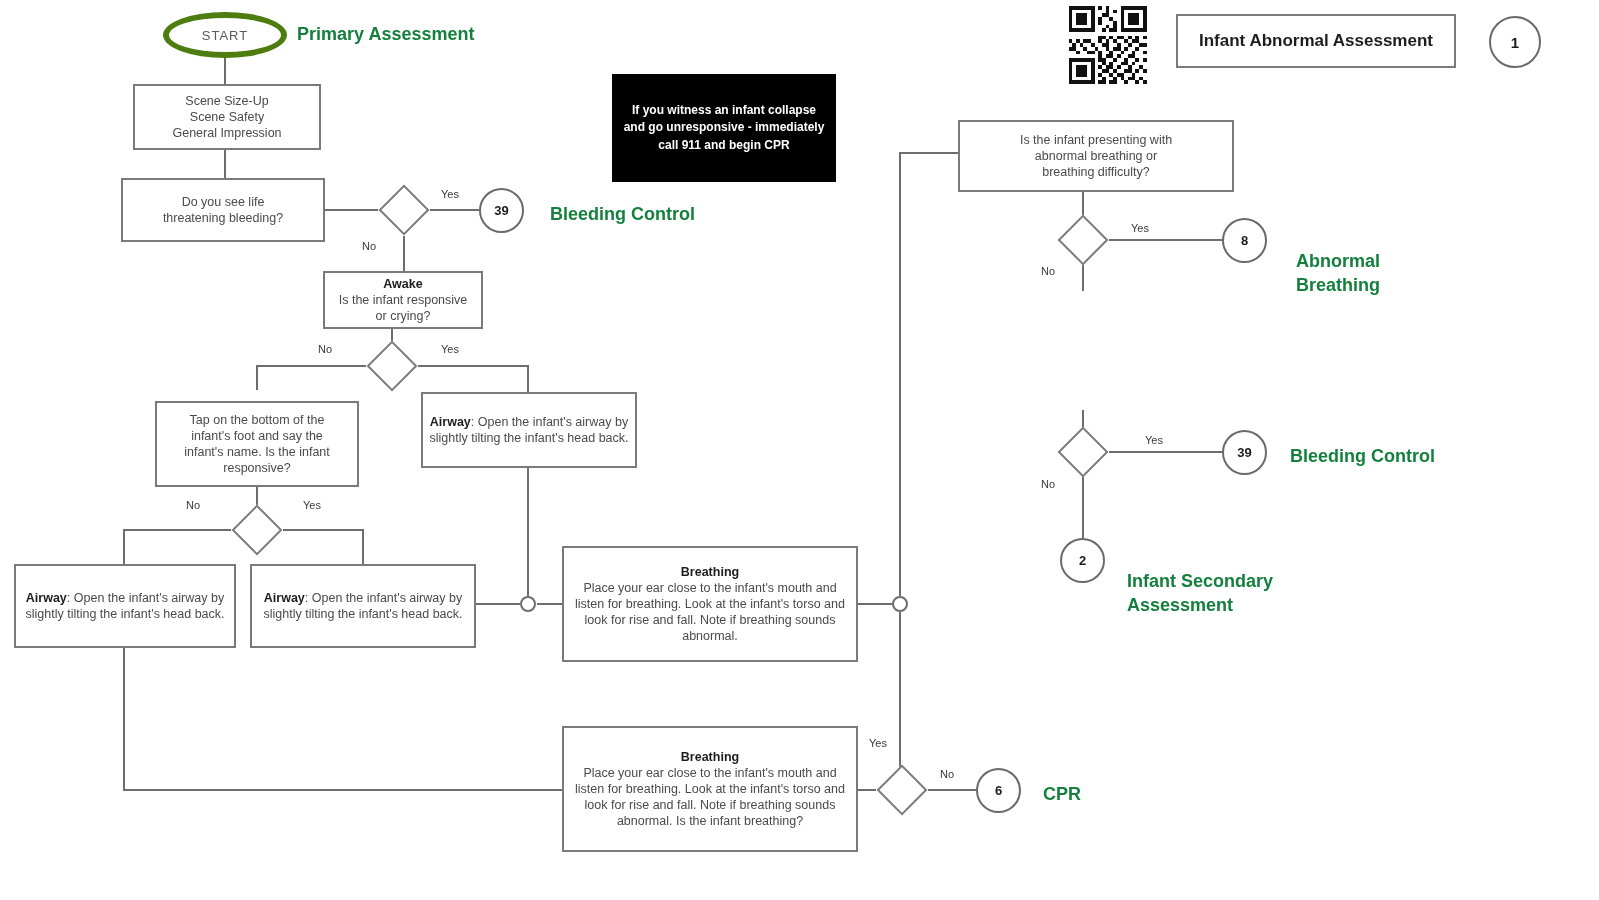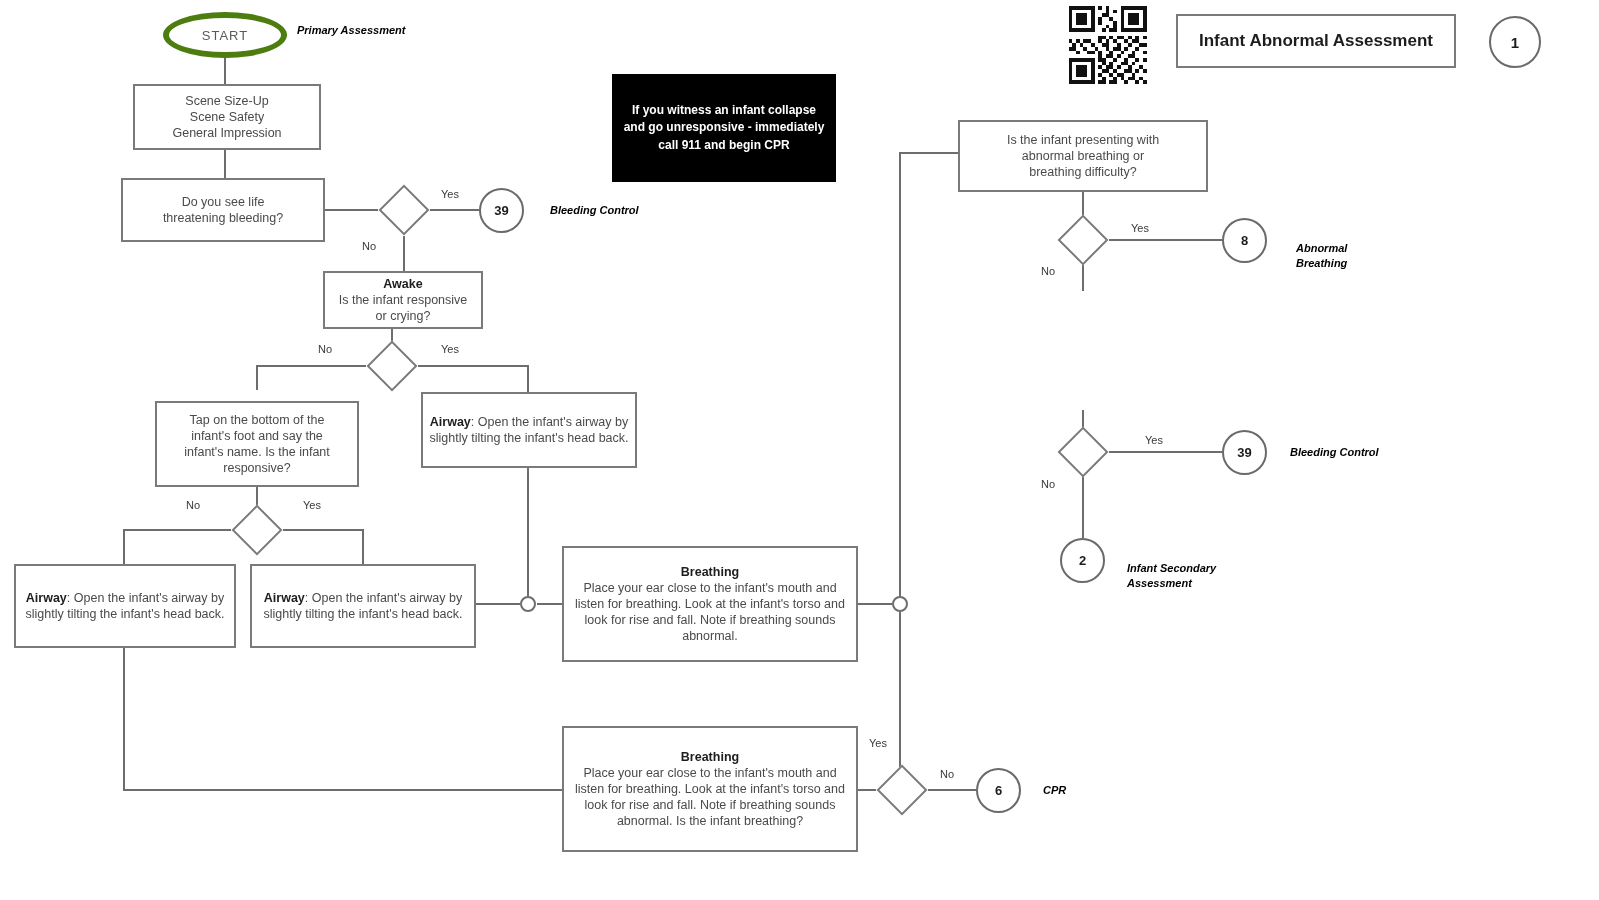--- a/index.html
+++ b/index.html
@@ -78,24 +78,23 @@
   .diamond {
     position: absolute;
     box-sizing: border-box;
     background: #ffffff;
     border: 2px solid #7a7a7a;
     transform: rotate(45deg);
   }
   .sidelabel {
     position: absolute;
     font-weight: bold;
-    color: #000000;
-    font-size: 11px;
+    color: #15803d;
+    font-size: 18px;
     line-height: 1.3;
-    font-style: italic;
   }
   .edgelabel {
     position: absolute;
     color: #3a3a3a;
     font-size: 11px;
   }
   .callout {
     position: absolute;
     box-sizing: border-box;
     background: #000000;
@@ -410,21 +409,21 @@
     <span>No</span>
   </div>
 
   <div class="circ" style="left:976px; top:768px; width:45px; height:45px; font-size:13px;">
     <span>6</span>
   </div>
   <div class="sidelabel" style="left:1043px; top:783px;">
     <span>CPR</span>
   </div>
 
-  <div class="node" style="left:958px; top:120px; width:250px; height:72px; font-size:12.5px; white-space:pre-line;">
+  <div class="node" style="left:958px; top:120px; width:276px; height:72px; font-size:12.5px; white-space:pre-line;">
     <span class="inner">Is the infant presenting with
 abnormal breathing or
 breathing difficulty?</span>
   </div>
 
   <div class="diamond" style="left:1065px; top:222px; width:36px; height:36px;"></div>
   <div class="edgelabel" style="left:1131px; top:222px;">
     <span>Yes</span>
   </div>
   <div class="edgelabel" style="left:1041px; top:265px;">

